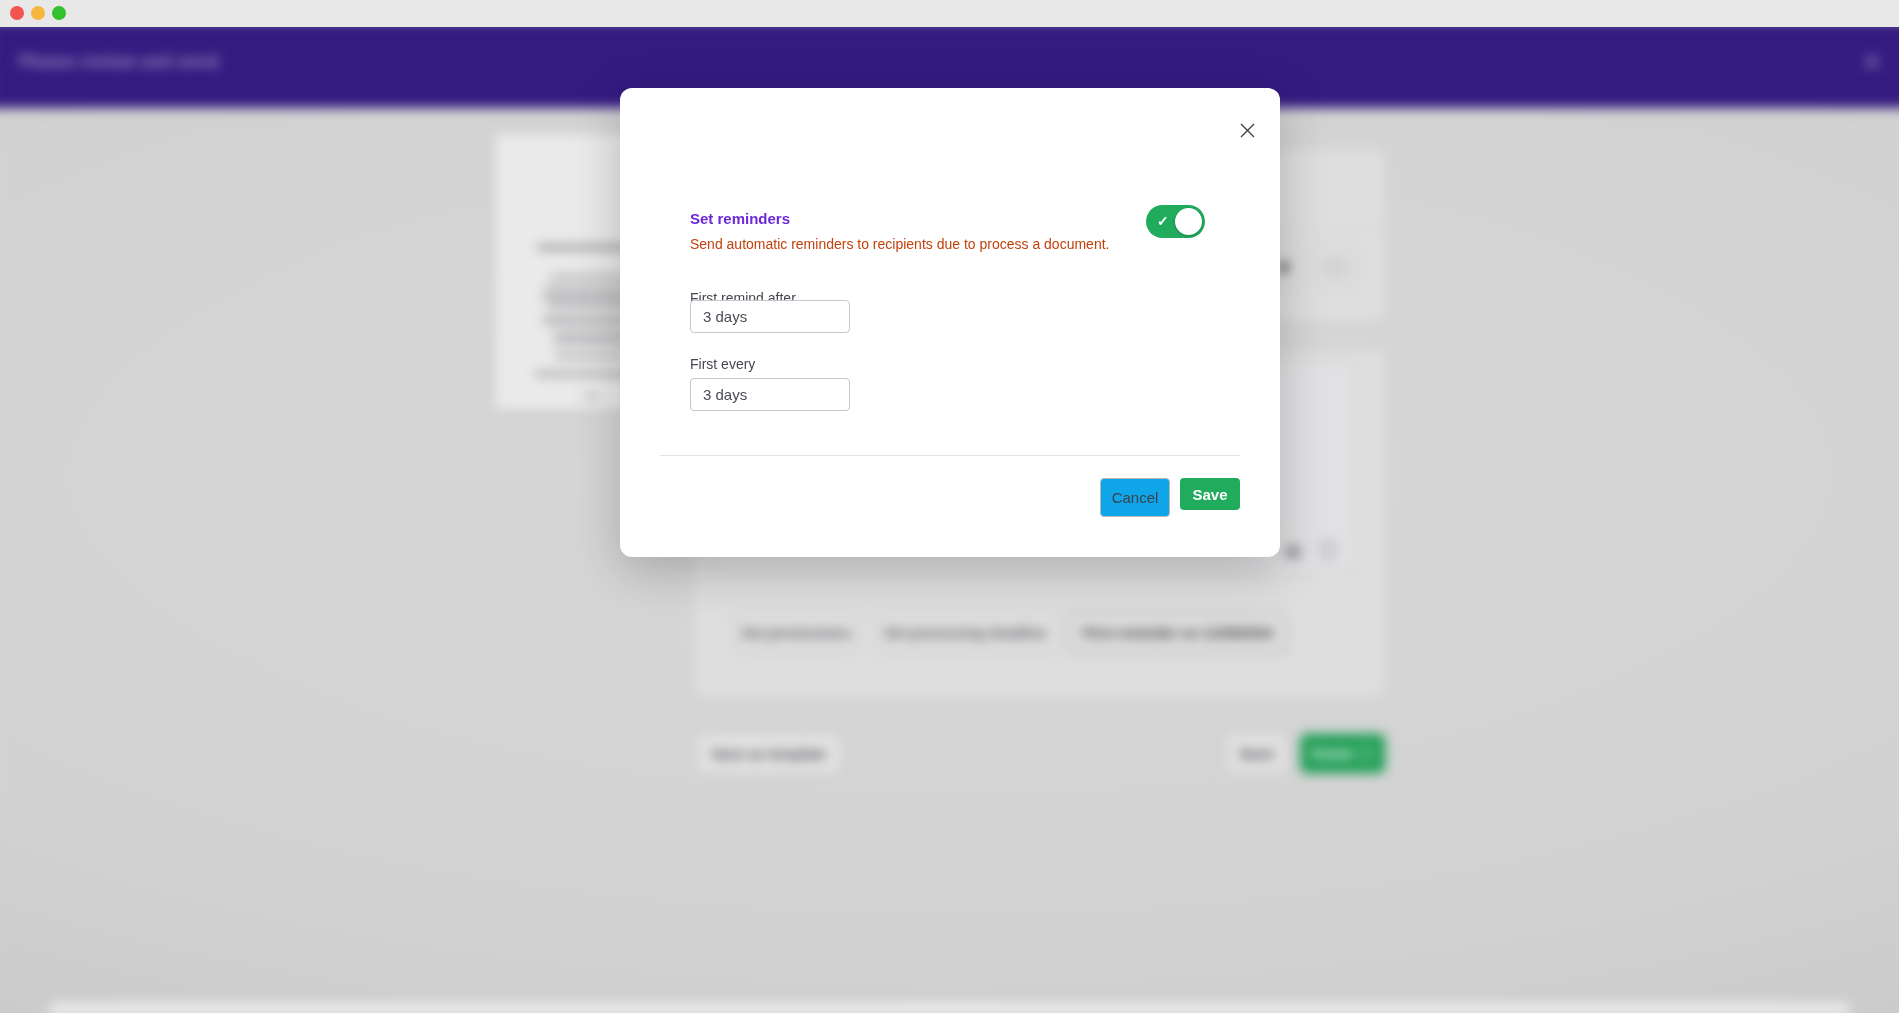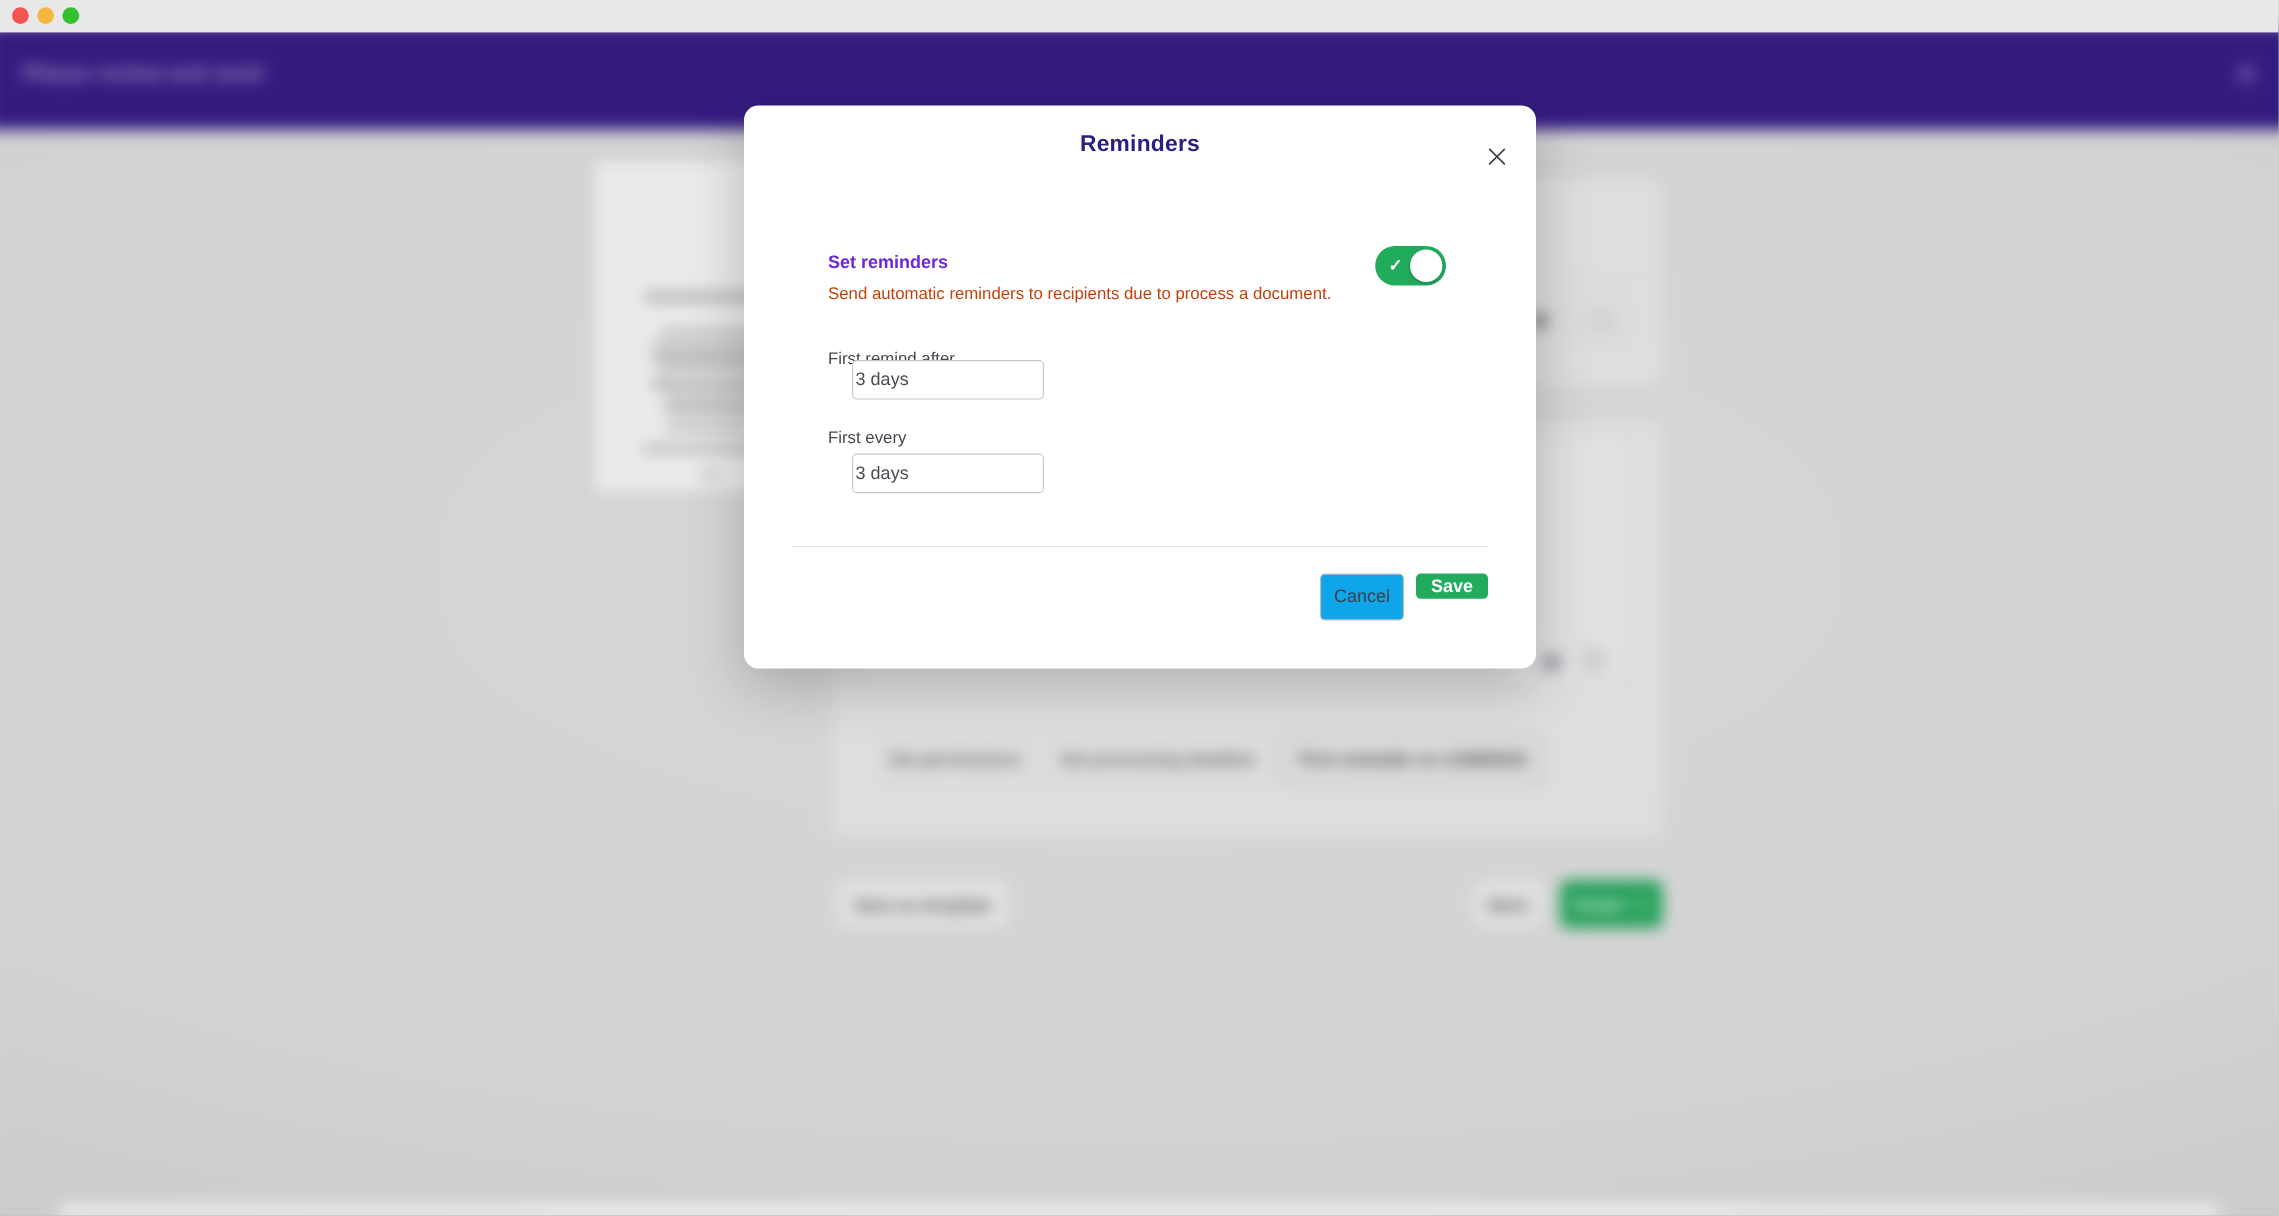--- a/index.html
+++ b/index.html
@@ -60,26 +60,26 @@
 
   .set-label { position:absolute; left:70px; top:122px; font-size:15px; font-weight:600; color:#6d28d9; }
   .set-desc  { position:absolute; left:70px; top:148px; font-size:14px; color:#c2410c; }
 
   .toggle { position:absolute; left:526px; top:117px; width:59px; height:33px; background:#21ab5d; border-radius:17px; cursor:pointer; }
   .toggle-check { position:absolute; left:11px; top:8px; color:#fff; font-size:14px; font-weight:bold; }
   .toggle-knob { position:absolute; right:3px; top:3px; width:27px; height:27px; background:#fff; border-radius:50%; box-shadow:0 1px 3px rgba(0,0,0,.25); }
 
   .field-label { position:absolute; left:70px; font-size:14px; font-weight:500; color:#46464f; }
   .f1 { top:202px; } .f2 { top:268px; }
-  .field-input { position:absolute; left:70px; width:160px; height:33px; border:1px solid #c7c7cd; border-radius:4px; font-family:"Liberation Sans",sans-serif; font-size:15px; color:#4c4c55; padding:0 2px; background:#fff; outline:none;margin-left:20px; }
+  .field-input { position:absolute; left:70px; width:160px; height:33px; border:1px solid #c7c7cd; border-radius:4px; font-family:"Liberation Sans",sans-serif; font-size:15px; color:#4c4c55; padding:0 12px; background:#fff; outline:none; }
   .i1 { top:212px; } .i2 { top:290px; }
 
   .modal-divider { position:absolute; left:40px; right:40px; top:367px; height:1px; background:#e4e4e7; }
   .btn-cancel { position:absolute; left:480px; top:390px; width:70px; height:39px; background:#0ea5e9; border:1px solid #b8b8bf; border-radius:4px; font-family:"Liberation Sans",sans-serif; font-size:15px; color:#3f3f49; cursor:pointer; }
-  .btn-save { position:absolute; left:560px; top:390px; width:60px; height:21px; background:#21ab5d; border:none; border-radius:4px; font-family:"Liberation Sans",sans-serif; font-size:15px; font-weight:bold; color:#fff; cursor:pointer; }
+  .btn-save { position:absolute; left:560px; top:390px; width:60px; height:32px; background:#21ab5d; border:none; border-radius:4px; font-family:"Liberation Sans",sans-serif; font-size:15px; font-weight:bold; color:#fff; cursor:pointer; }
 </style>
 </head>
 <body>
 
 <div class="stage">
 
   <div class="titlebar">
     <div class="tl-dot tl-close"></div>
     <div class="tl-dot tl-min"></div>
     <div class="tl-dot tl-max"></div>
@@ -139,21 +139,20 @@
           <span>Finish</span>
           <span class="finish-circle">→</span>
         </div>
 
         <div class="bottom-strip"></div>
       </div>
     </div>
   </div>
 
   <div class="modal">
-    <div class="modal-title">Reminders</div>
     <div class="modal-close">
       <svg width="17" height="17" viewBox="0 0 17 17">
           <path d="M2 2 L15 15 M15 2 L2 15" stroke="#3f3f4a" stroke-width="1.4" fill="none"></path>
         </svg>
     </div>
 
     <div class="set-label">Set reminders</div>
     <div class="set-desc">Send automatic reminders to recipients due to process a document.</div>
 
     <div class="toggle">

